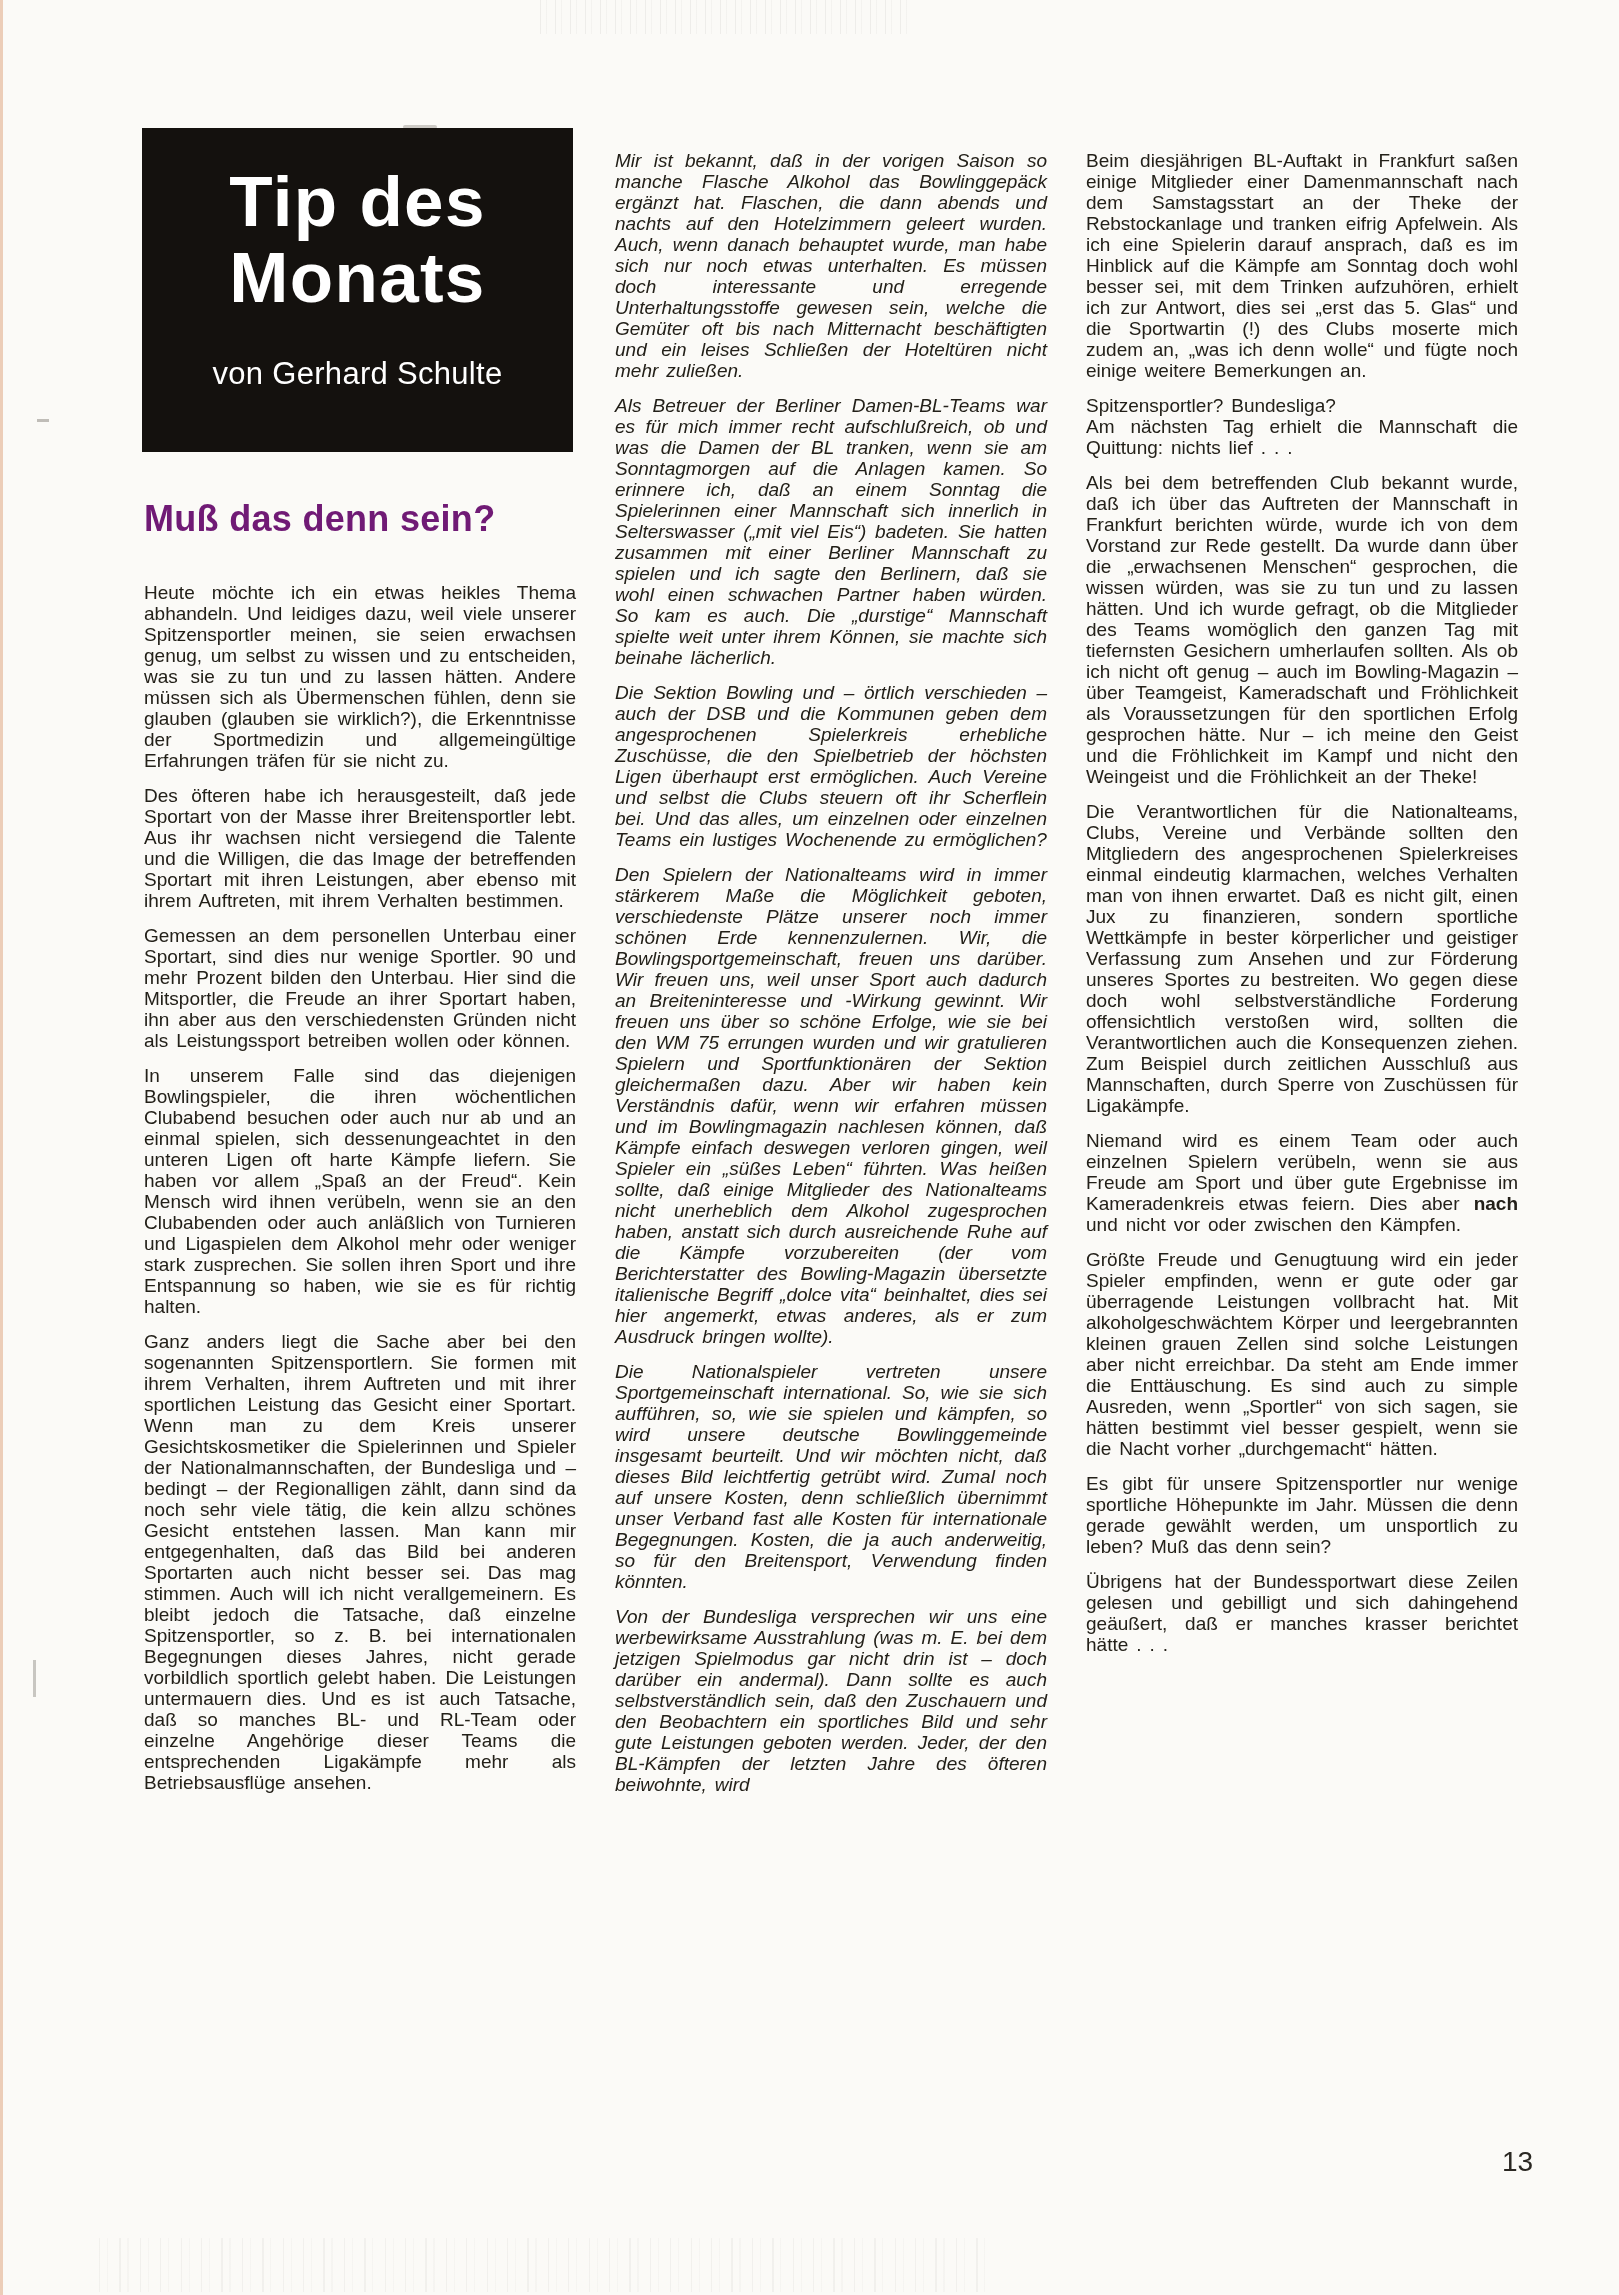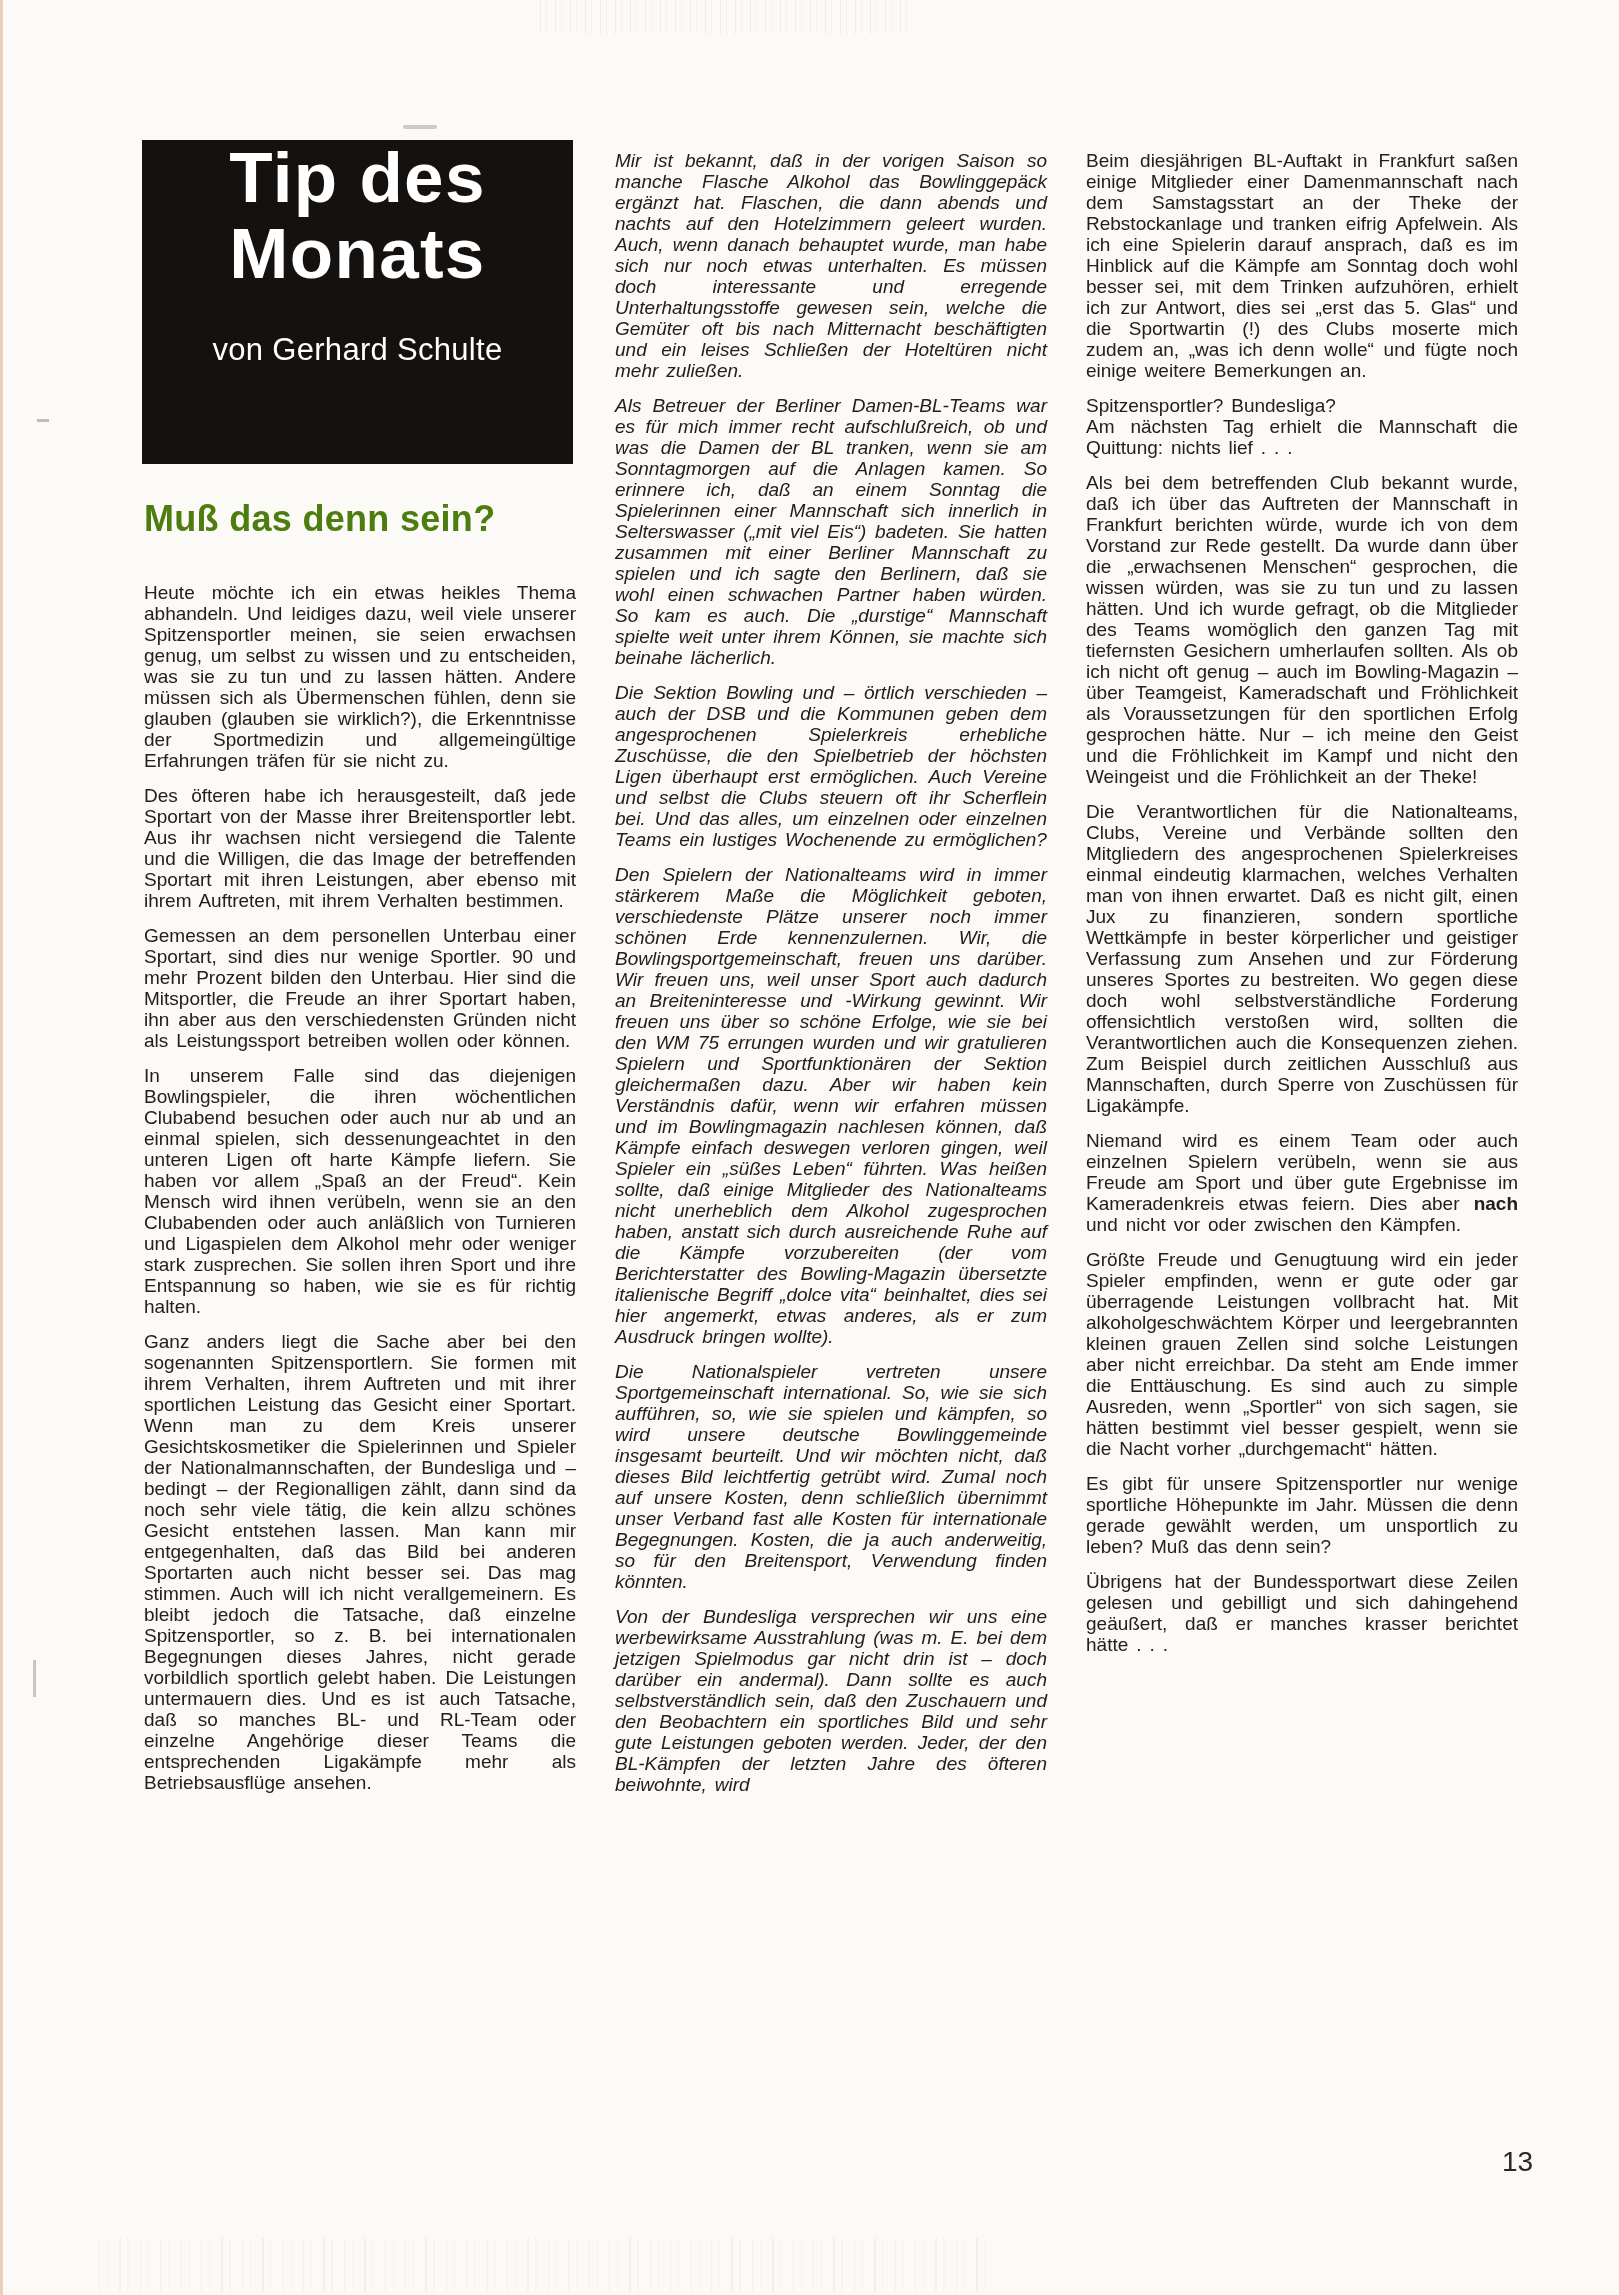--- a/index.html
+++ b/index.html
@@ -10,33 +10,33 @@
     font-family:"Liberation Sans", "DejaVu Sans", sans-serif;
     color:#232019;
     overflow:hidden;
   }
   
   .edge-line {
     position:absolute; left:0; top:0; width:2.6px; height:100%;
     background:rgba(209,121,66,0.35);
   }
   .masthead {
-    position:absolute; left:142px; top:140px; width:431px; height:324px;
+    position:absolute; left:142px; top:128px; width:431px; height:324px;
     background:#14110e; color:#ffffff; text-align:center;
-    box-sizing:border-box; 
+    box-sizing:border-box; padding-top:36px;
   }
   .masthead .title {
     font-size:71px; font-weight:bold; line-height:1.07; letter-spacing:1.3px;
   }
   .masthead .byline {
     margin-top:40px; font-size:31px; font-weight:normal; letter-spacing:0.3px;
   }
   .headline {
     position:absolute; left:144px; top:498px;
-    font-size:36px; font-weight:bold; color:#4d7c0f; letter-spacing:0.3px;
+    font-size:36px; font-weight:bold; color:#701a75; letter-spacing:0.3px;
     white-space:nowrap;
   }
   .col {
     position:absolute; width:432px;
     font-size:19px; line-height:21px;
     text-align:justify; word-spacing:0.14em;
   }
   #col1 { left:144px; top:582px; }
   #col2 { left:615px; top:150px;font-style:italic; }
   #col3 { left:1086px; top:150px; }

